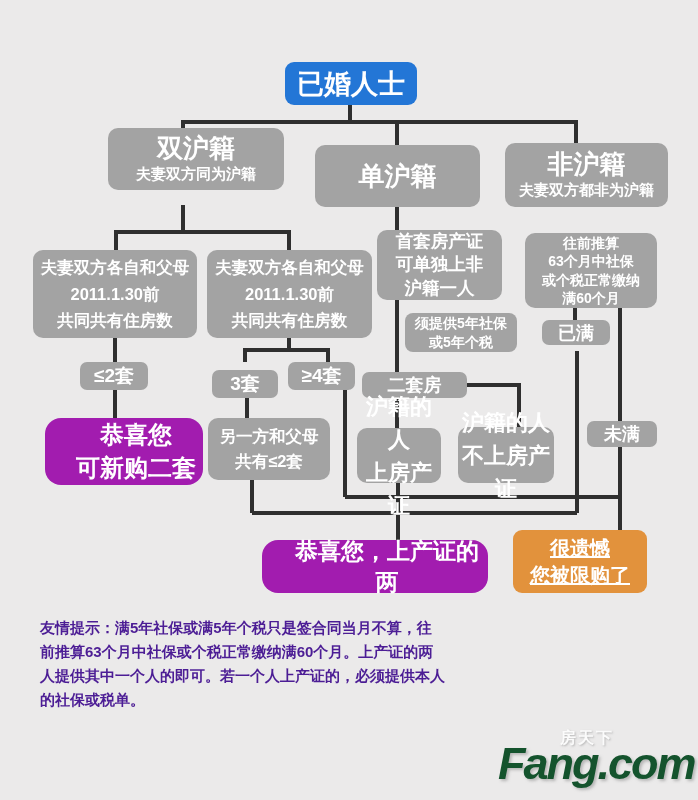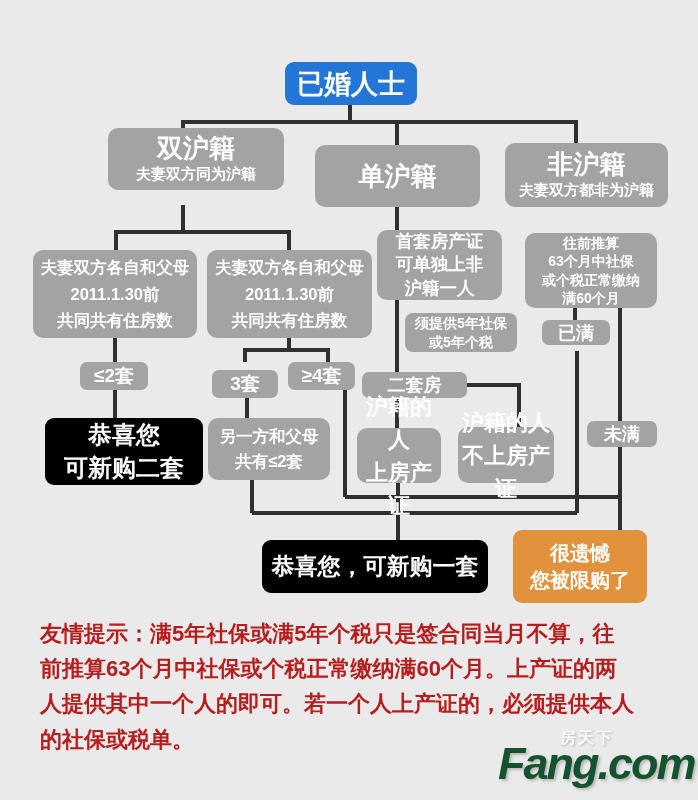--- a/index.html
+++ b/index.html
@@ -9,31 +9,31 @@
   }
   svg.lines{position:absolute;left:0;top:0;width:698px;height:800px;}
   svg.lines path{stroke:#2f2f2f;stroke-width:4;fill:none;}
   .node{
     position:absolute;box-sizing:border-box;
     display:flex;flex-direction:column;align-items:center;justify-content:center;
     text-align:center;color:#ffffff;font-weight:700;white-space:pre-line;
   }
   .gray{background:#a3a3a3;border-radius:10px;}
   .blue{background:#2376d6;border-radius:9px;font-size:27px;}
-  .red{background:#000000;border-radius:9px;}
+  .red{background:#a21caf;border-radius:16px;padding-left:24px;}
   .orange{background:#e2923c;border-radius:9px;font-size:20px;line-height:1.35;}
   .bt{font-size:26px;line-height:1.1;}
   .bs{font-size:15px;line-height:1.4;}
   .body17{font-size:16.5px;line-height:1.62;}
   .badge{border-radius:7px;font-size:19px;}
   .cert{font-size:22px;line-height:1.5;}
   .small14{font-size:14px;line-height:1.32;}
   .tip{
     position:absolute;left:40px;top:616px;width:630px;
-    color:#b91c1c;font-size:22px;line-height:1.6;font-weight:700;
+    color:#4c1d95;font-size:15px;line-height:1.6;font-weight:700;
     white-space:pre-line;
   }
   .wm{position:absolute;left:498px;top:728px;width:196px;height:68px;}
   .wm .en{
     position:absolute;left:0;top:10px;font-size:45px;font-weight:700;font-style:italic;
     color:#14532d;letter-spacing:-2px;
     text-shadow:2px 2px 3px rgba(140,140,140,0.55);
   }
   .wm .cn{
     position:absolute;left:62px;top:0px;font-size:16px;font-weight:700;
@@ -121,22 +121,22 @@
   <div class="node gray cert" style="left:458px;top:427px;width:96px;height:56px;">沪籍的人
 不上房产证</div>
 
   <div class="node gray small14" style="left:525px;top:233px;width:132px;height:75px;">往前推算
 63个月中社保
 或个税正常缴纳
 满60个月</div>
   <div class="node gray badge" style="left:542px;top:320px;width:68px;height:25px;font-size:18px;">已满</div>
   <div class="node gray badge" style="left:587px;top:388px;width:70px;height:26px;font-size:18px;margin-top:33px;">未满</div>
 
-  <div class="node red" style="left:262px;top:540px;width:226px;height:53px;font-size:23px;">恭喜您，可新购一套</div>
-  <div class="node orange" style="left:513px;top:530px;width:134px;height:73px;">很遗憾
+  <div class="node red" style="left:262px;top:540px;width:226px;height:53px;font-size:23px;">恭喜您，上产证的两</div>
+  <div class="node orange" style="left:513px;top:530px;width:134px;height:63px;text-decoration:underline;">很遗憾
 您被限购了</div>
 
   <div class="tip">友情提示：满5年社保或满5年个税只是签合同当月不算，往
 前推算63个月中社保或个税正常缴纳满60个月。上产证的两
 人提供其中一个人的即可。若一个人上产证的，必须提供本人
 的社保或税单。</div>
 
   <div class="wm">
     <span class="cn">房天下</span>
     <span class="en">Fang.com</span>

